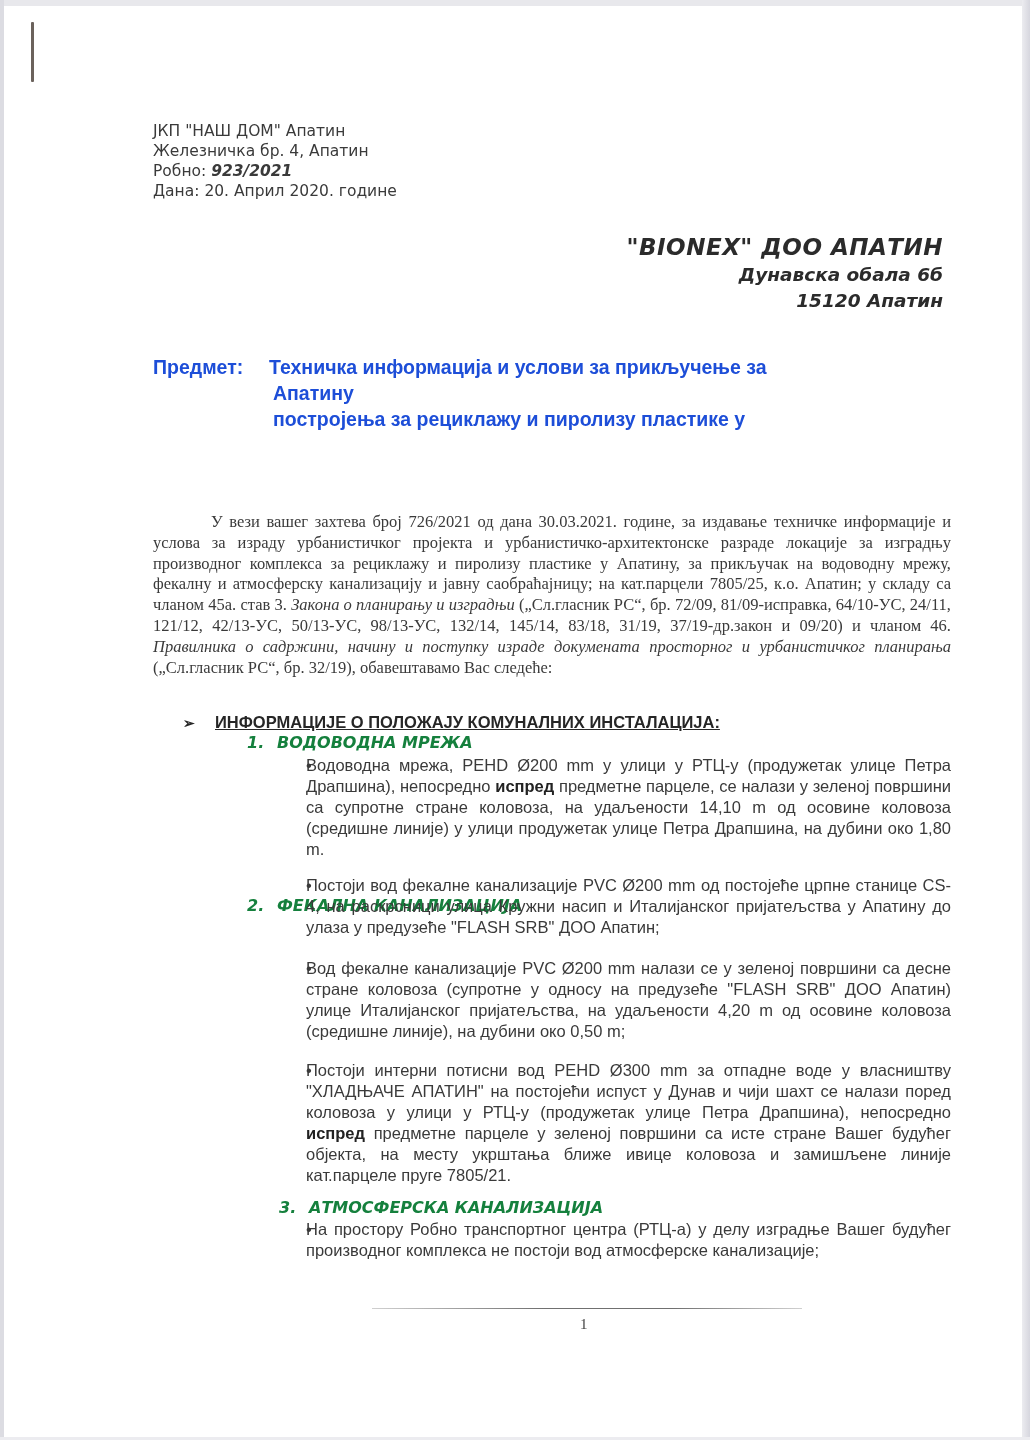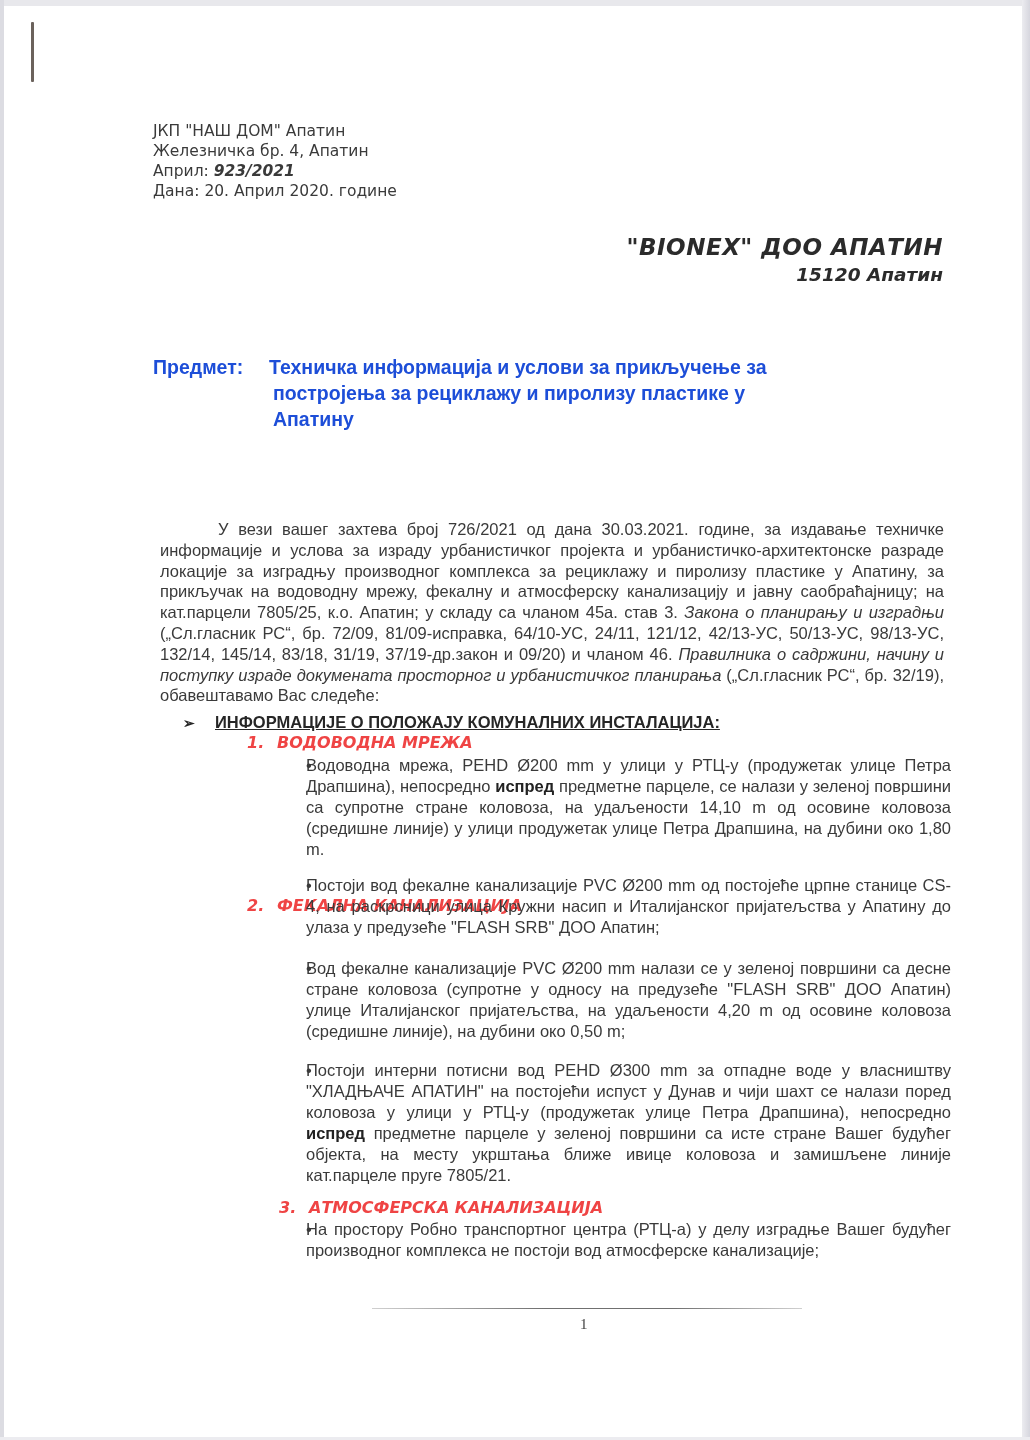--- a/index.html
+++ b/index.html
@@ -24,28 +24,28 @@
   .recipient .name { font-size: 23px; line-height: 30px; letter-spacing: 0.5px; }
   .recipient .addr { font-size: 18.5px; line-height: 26px; }
 
   .subject { position: absolute; left: 153px; top: 354px; font-family: "Liberation Sans", sans-serif; font-weight: bold; font-size: 19.5px; line-height: 26px; color: #1d4ed8; }
   .subject .label { display: inline-block; width: 116px; }
   .subject .line { display: block; padding-left: 120px; }
   .subject .first { padding-left: 0; }
 
   .body-text { position: absolute; left: 153px; width: 798px; font-family: "Liberation Sans", sans-serif; font-size: 16.5px; line-height: 20.8px; color: #3a3a3a; text-align: justify; }
   .intro { top: 512px; }
-  .intro p { margin: 7px; text-indent: 58px; text-align: justify; }
+  .intro p { margin: 0; text-indent: 58px; text-align: justify; font-family: Liberation Serif, serif; }
   .intro i { font-style: italic; }
 
   .section-head { position: absolute; left: 183px; top: 713px; font-family: Liberation Sans, sans-serif; font-weight: bold; font-size: 16.5px; color: #262626; }
   .section-head .arrow { display: inline-block; width: 32px; font-size: 14px; }
   .section-head .txt { text-decoration: underline; }
 
-  .sub-head { position: absolute; left: 247px; font-family: "DejaVu Sans", sans-serif; font-weight: bold; font-style: italic; font-size: 16px; color: #ef4444; }
+  .sub-head { position: absolute; left: 247px; font-family: "DejaVu Sans", sans-serif; font-weight: bold; font-style: italic; font-size: 16px; color: #15803d; }
   .sub-head .num { display: inline-block; width: 30px; }
 
   .bullet { position: absolute; left: 306px; width: 645px; font-family: "Liberation Sans", sans-serif; font-size: 16.5px; line-height: 21px; color: #3a3a3a; text-align: justify; }
   .bullet .dot { position: absolute; left: 0; top: 0; }
   .bullet .content { }
   .bullet b { color: #222; }
 
   .footer-line { position: absolute; left: 372px; top: 1308px; width: 430px; height: 1px; background: linear-gradient(to right, #d0d0d0, #707070 40%, #707070 70%, #d0d0d0); }
   .page-num { position: absolute; left: 580px; top: 1316px; font-family: "Liberation Serif", serif; font-size: 15px; color: #444; }
 </style>
@@ -58,35 +58,36 @@
 <div class="frame-bottom"></div>
 
 <div class="page"></div>
 
 <div class="pen-mark"></div>
 
 <div class="sender">
   <div>ЈКП "НАШ ДОМ" Апатин</div>
   <div>Железничка бр. 4, Апатин</div>
   <div>
-    <span>Април:</span>
+    <span>Робно:</span>
     <span class="bold-num">923/2021</span>
   </div>
   <div>Дана: 20. Април 2020. године</div>
 </div>
 
 <div class="recipient">
   <div class="name">"BIONEX" ДОО АПАТИН</div>
+  <div class="addr">Дунавска обала 6б</div>
   <div class="addr">15120 Апатин</div>
 </div>
 
 <div class="subject">
   <span class="line first"><span class="label">Предмет:</span><span>Техничка информација и услови за прикључење за</span></span>
+  <span class="line">Апатину</span>
   <span class="line">постројења за рециклажу и пиролизу пластике у</span>
-  <span class="line">Апатину</span>
 </div>
 
 <div class="body-text intro">
   <p><span>У вези вашег захтева број 726/2021 од дана 30.03.2021. године, за издавање техничке информације и услова за израду урбанистичког пројекта и урбанистичко-архитектонске разраде локације за изградњу производног комплекса за рециклажу и пиролизу пластике у Апатину, за прикључак на водоводну мрежу, фекалну и атмосферску канализацију и јавну саобраћајницу; на кат.парцели 7805/25, к.о. Апатин; у складу са чланом 45а. став 3. </span><i>Закона о планирању и изградњи</i><span> („Сл.гласник РС“, бр. 72/09, 81/09-исправка, 64/10-УС, 24/11, 121/12, 42/13-УС, 50/13-УС, 98/13-УС, 132/14, 145/14, 83/18, 31/19, 37/19-др.закон и 09/20) и чланом 46. </span><i>Правилника о садржини, начину и поступку израде докумената просторног и урбанистичког планирања</i><span> („Сл.гласник РС“, бр. 32/19), обавештавамо Вас следеће:</span></p>
 </div>
 
 <div class="section-head">
   <span class="arrow">➢</span><span class="txt">ИНФОРМАЦИЈЕ О ПОЛОЖАЈУ КОМУНАЛНИХ ИНСТАЛАЦИЈА:</span>
 </div>
 

